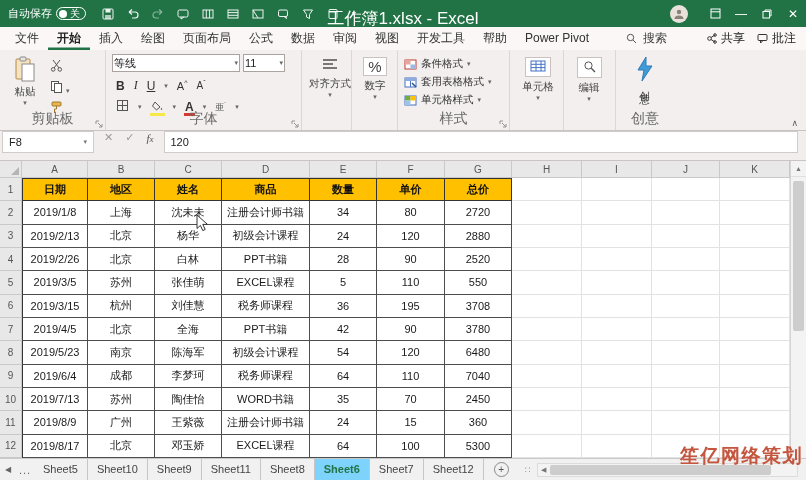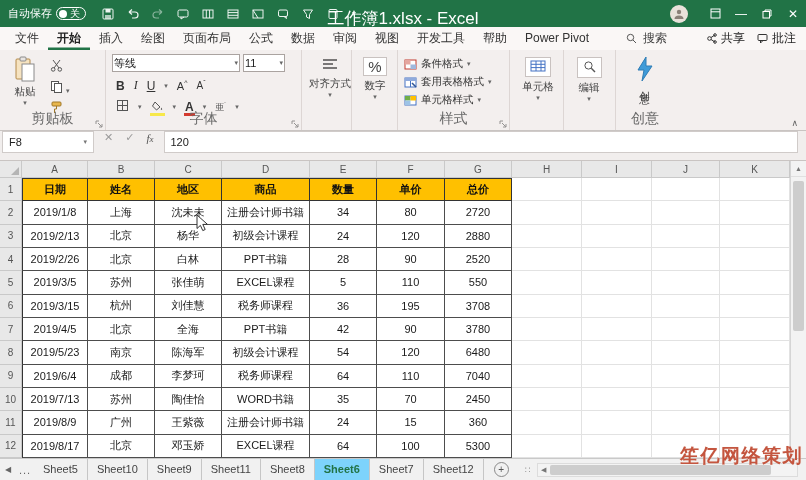--- a/index.html
+++ b/index.html
@@ -458,22 +458,22 @@
         <div class="ch">D</div>
         <div class="ch">E</div>
         <div class="ch">F</div>
         <div class="ch">G</div>
         <div class="ch">H</div>
         <div class="ch">I</div>
         <div class="ch">J</div>
         <div class="ch">K</div>
         <div class="rh">1</div>
         <div class="hdr first">日期</div>
+        <div class="hdr">地区</div>
         <div class="hdr">姓名</div>
-        <div class="hdr">地区</div>
         <div class="hdr">商品</div>
         <div class="hdr">数量</div>
         <div class="hdr">单价</div>
         <div class="hdr">总价</div>
         <div class="ec"></div>
         <div class="ec"></div>
         <div class="ec"></div>
         <div class="ec"></div>
         <div class="rh">2</div>
         <div class="tc first">2019/1/8</div>

